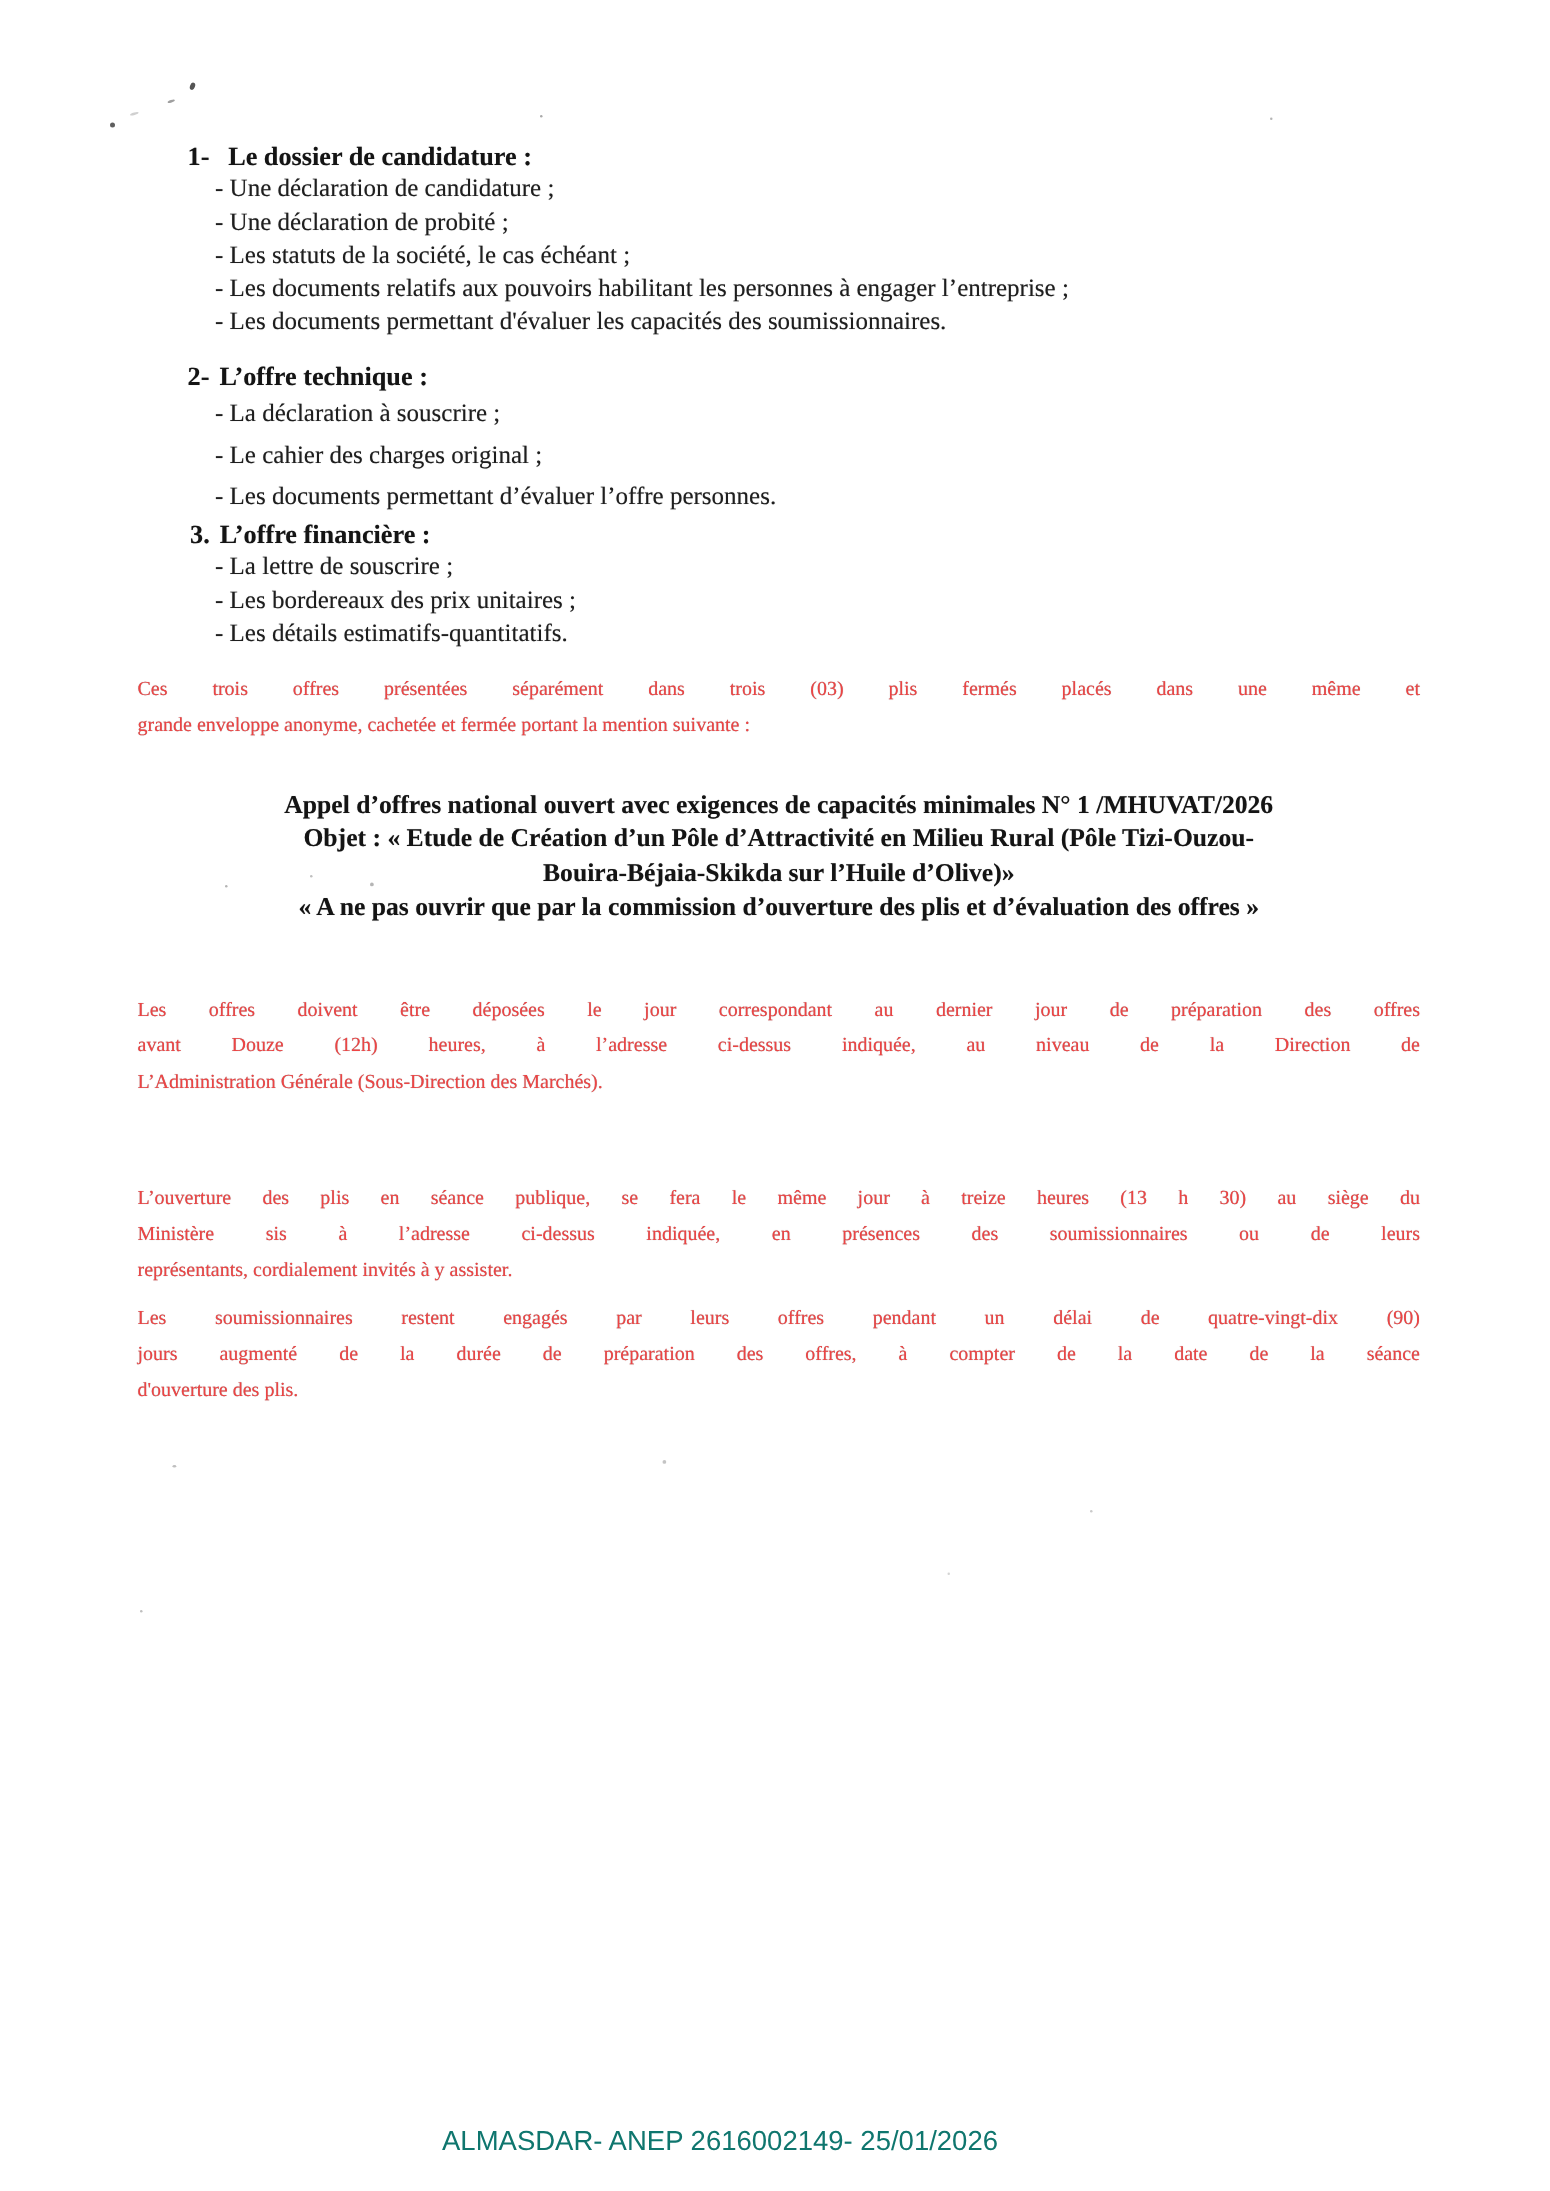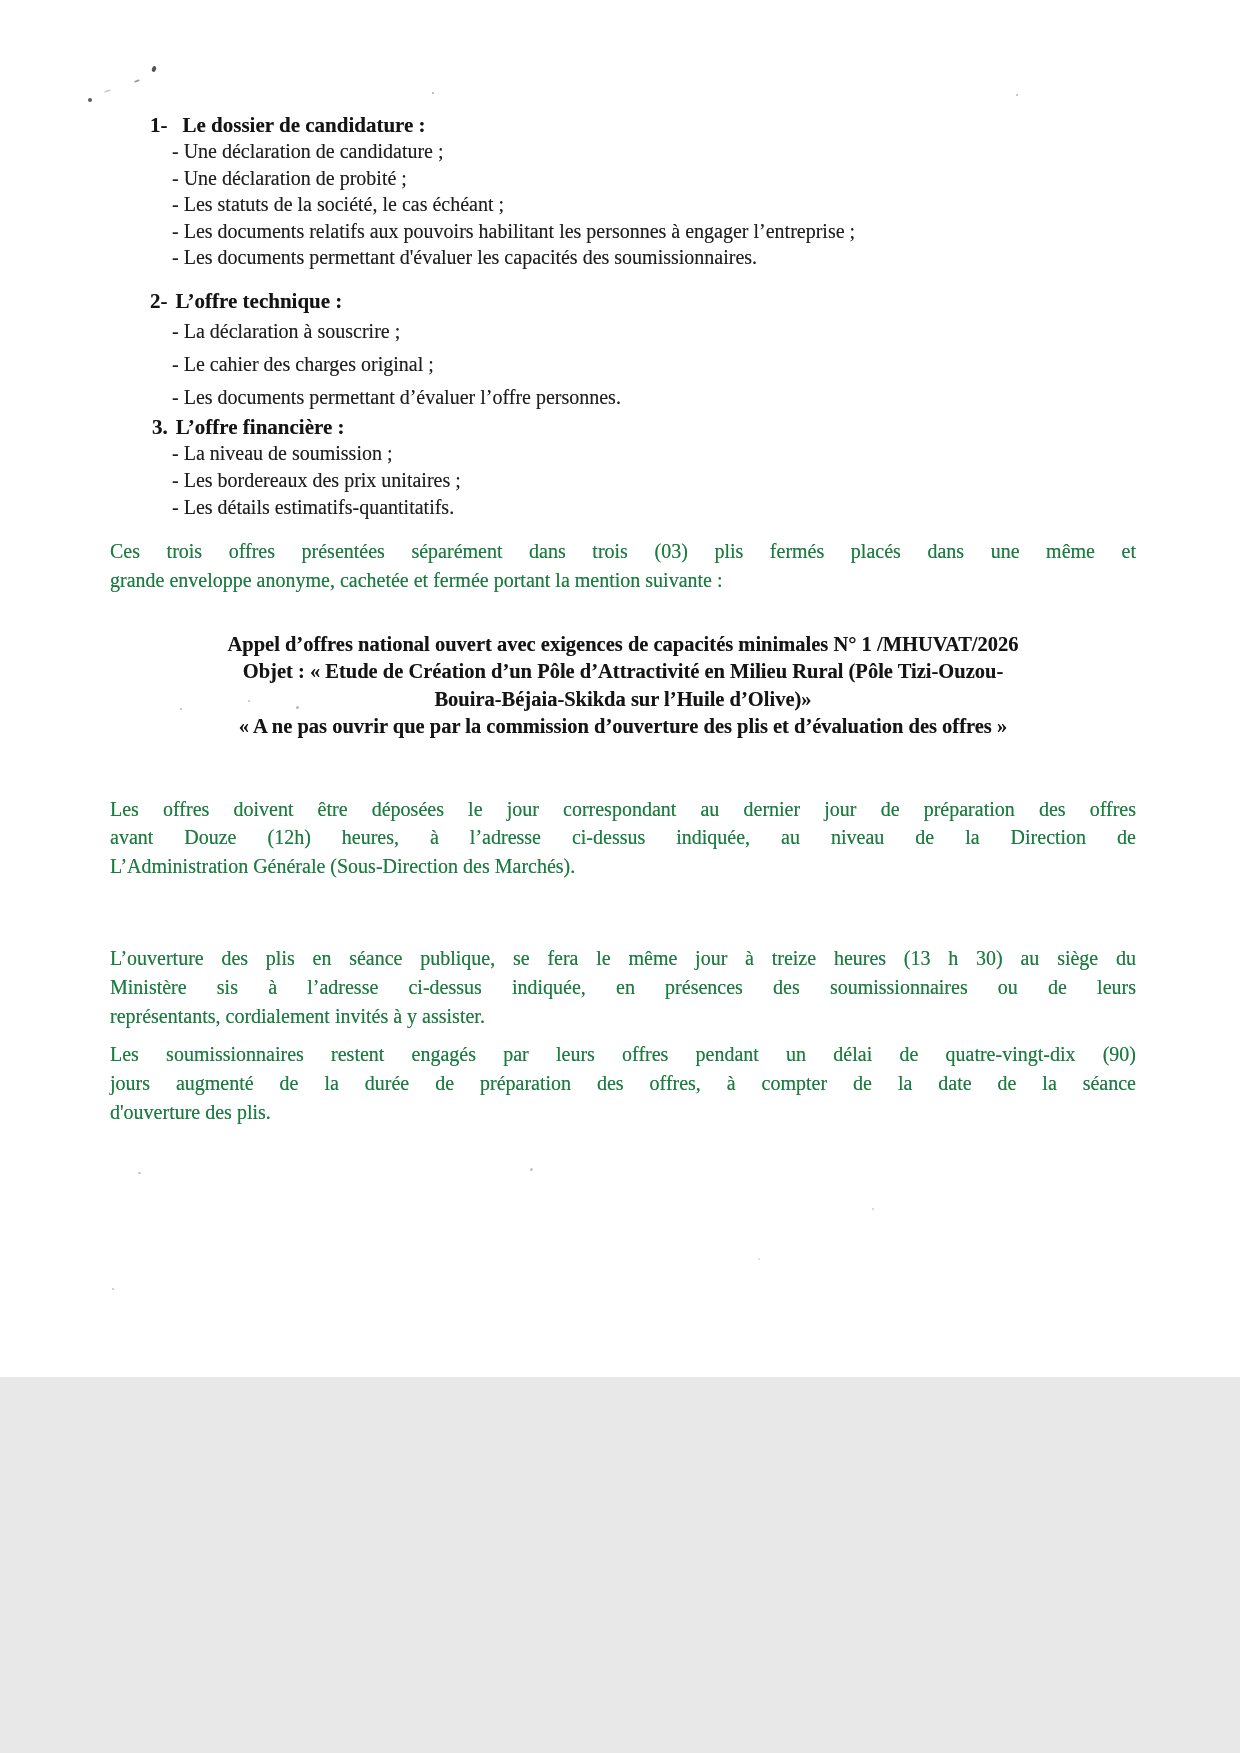--- a/index.html
+++ b/index.html
@@ -1,19 +1,19 @@
 <!DOCTYPE html>
 <html><head>
 <meta charset="utf-8">
 <style>
   html, body { margin:0; padding:0; background:#e8e8e8; }
   .page {
     position: relative;
     width: 1240px;
-    height: 1377px;
+    height: 1753px;
     margin: 0 auto;
     background: #ffffff;
     overflow: hidden;
     font-family: "Liberation Serif", "DejaVu Serif", serif;
     color: #1e1e1e;
   }
   .content {
     position: absolute;
     left: 110px;
     top: 112px;
@@ -34,23 +34,23 @@
   .s2 .sec-heading .num { margin-right: 8px; }
   .s3 .sec-heading { margin-left: 42px; margin-top: 1px; }
   .s3 .sec-heading .num { margin-right: 8px; }
 
   .items { margin-left: 62px; font-size: 20px; }
   .s1 .items .li { line-height: 26.5px; }
   .s2 .items .li { line-height: 31px; padding-top:2px;}
   .s3 .items .li { line-height: 27px; }
 
   .para {
-    font-size: 20px;
+    font-size: 16px;
     line-height: 29px;
-    color: #15803d;
+    color: #ef4444;
   }
   .para .jline { text-align: justify; text-align-last: justify; }
   .p-envelope { margin-top: 16px; }
   .p-deposit  { margin-top: 54px; line-height: 28.5px; }
   .p-opening  { margin-top: 64px; line-height: 29px; }
   .p-engage   { margin-top: 9px;  line-height: 29px; }
 
   .notice {
     margin-top: 36px;
     text-align: center;
@@ -111,21 +111,21 @@
       <div class="items">
         <div class="li">- La déclaration à souscrire ;</div>
         <div class="li">- Le cahier des charges original ;</div>
         <div class="li">- Les documents permettant d’évaluer l’offre personnes.</div>
       </div>
     </div>
 
     <div class="section s3">
       <div class="sec-heading"><span class="num">3.</span><span>L’offre financière :</span></div>
       <div class="items">
-        <div class="li">- La niveau de soumission ;</div>
+        <div class="li">- La lettre de souscrire ;</div>
         <div class="li">- Les bordereaux des prix unitaires ;</div>
         <div class="li">- Les détails estimatifs-quantitatifs.</div>
       </div>
     </div>
 
     <div class="para p-envelope">
       <div class="jline">Ces trois offres présentées séparément dans trois (03) plis fermés placés dans une même et</div>
       <div>grande enveloppe anonyme, cachetée et fermée portant la mention suivante :</div>
     </div>
 

